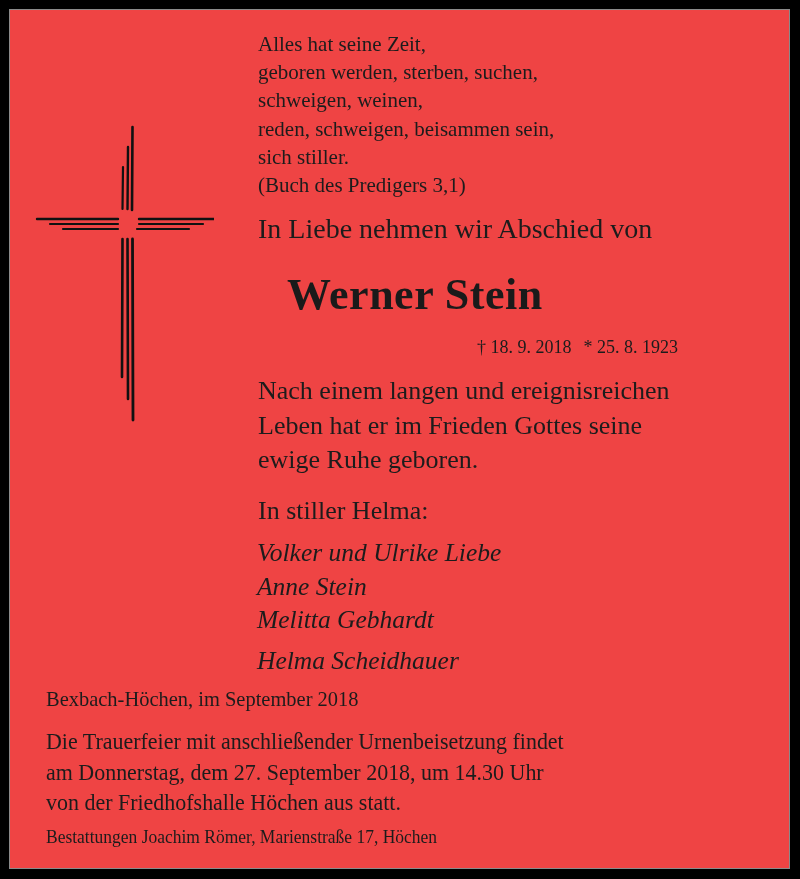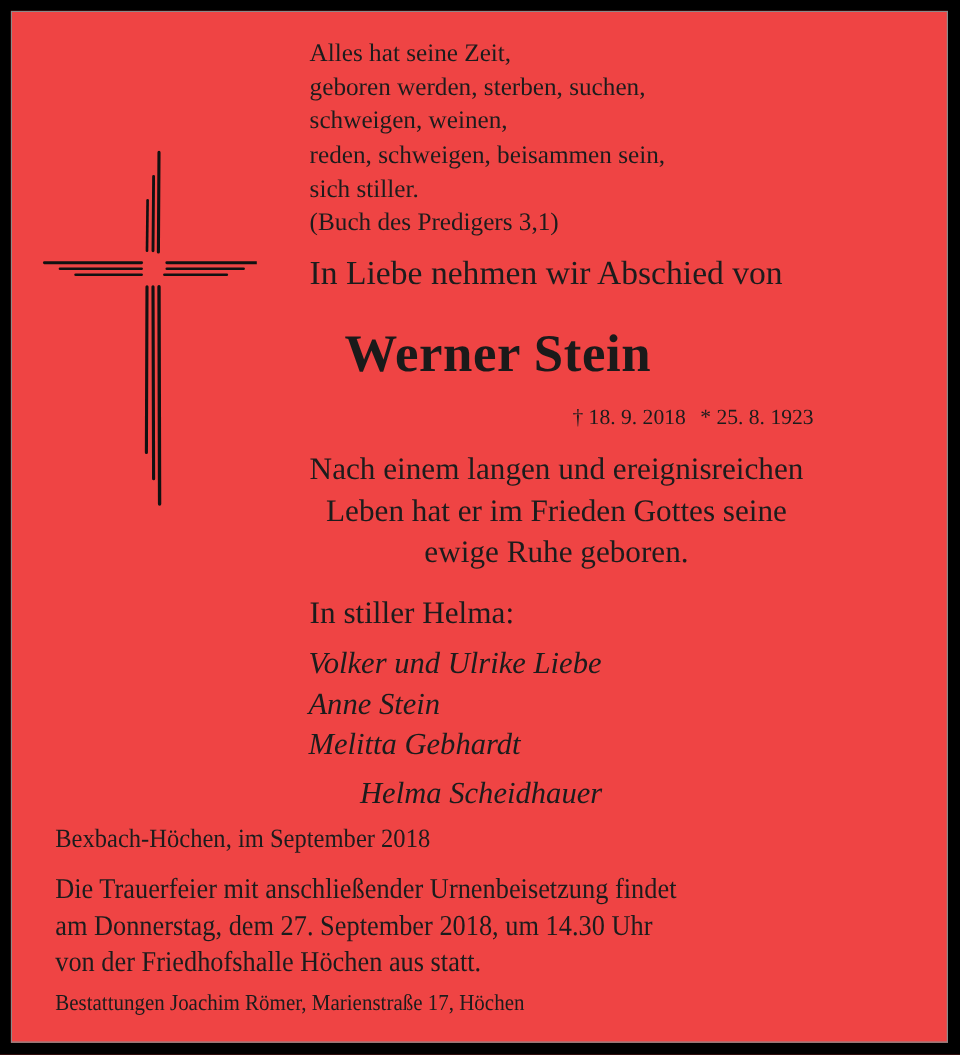--- a/index.html
+++ b/index.html
@@ -19,25 +19,25 @@
       box-shadow: inset 0 0 0 1px #8a8a8a;
     }
     .abs { position: absolute; white-space: nowrap; }
     .cross { position: absolute; left: 23px; top: 113px; width: 182px; height: 302px; }
     .poem { left: 249px; top: 21px; font-size: 21px; line-height: 28.2px; }
     .poem div { height: 28.2px; }
     .intro { left: 249px; top: 204px; font-size: 28px; line-height: 32px; }
     .name { left: 247px; top: 246px; font-size: 44px; font-weight: bold; line-height: 80px; letter-spacing: 0.5px; color:#1a1a1a;margin-left:31px; }
     .dates { left: 249px; top: 321px; font-size: 18px; line-height: 34px; text-align: right; }
     .dates .death { position: absolute; left: 219px; top: 0; }
-    .body { left: 249px; top: 365px; font-size: 26px; line-height: 34.5px; text-align: center; }
+    .body { left: 249px; top: 365px; font-size: 26px; line-height: 34.5px; }
     .mourn { left: 249px; top: 485px; font-size: 26px; line-height: 34px; }
     .names { left: 248px; top: 527px; font-size: 25.5px; font-style: italic; }
     .names div { height: 33.5px; line-height: 33.5px; }
-    .names div.last { margin-top: 7px; margin-left: 43px; }
+    .names div.last { margin-top: 7px; }
     .place { left: 37px; top: 675px; font-size: 22px; line-height: 30px; transform: scaleX(0.93); transform-origin: left top; }
     .service { left: 37px; top: 717px; font-size: 24px; line-height: 30.5px; transform: scaleX(0.915); transform-origin: left top; }
     .funeral { left: 37px; top: 815px; font-size: 19px; line-height: 26px; transform: scaleX(0.92); transform-origin: left top; }
   </style>
 </head>
 <body>
 
 <div class="notice">
 
   <svg class="cross" viewBox="0 0 182 302" xmlns="http://www.w3.org/2000/svg">

